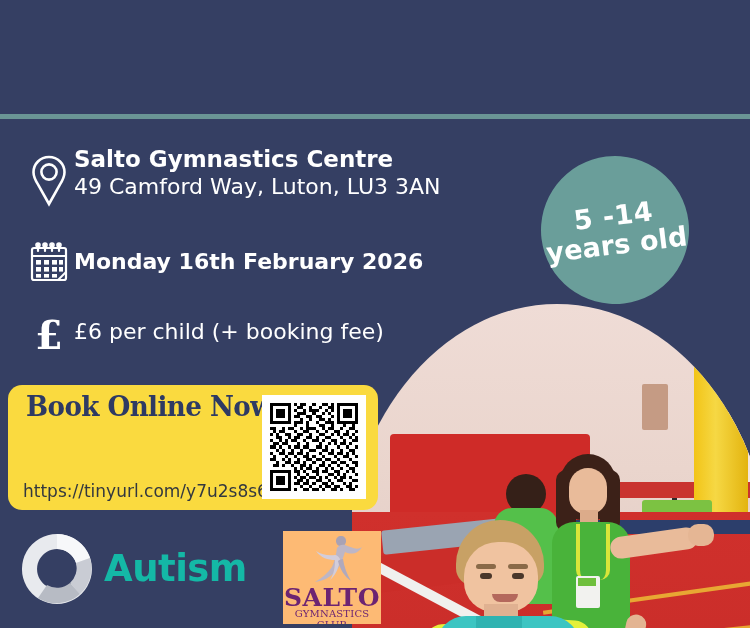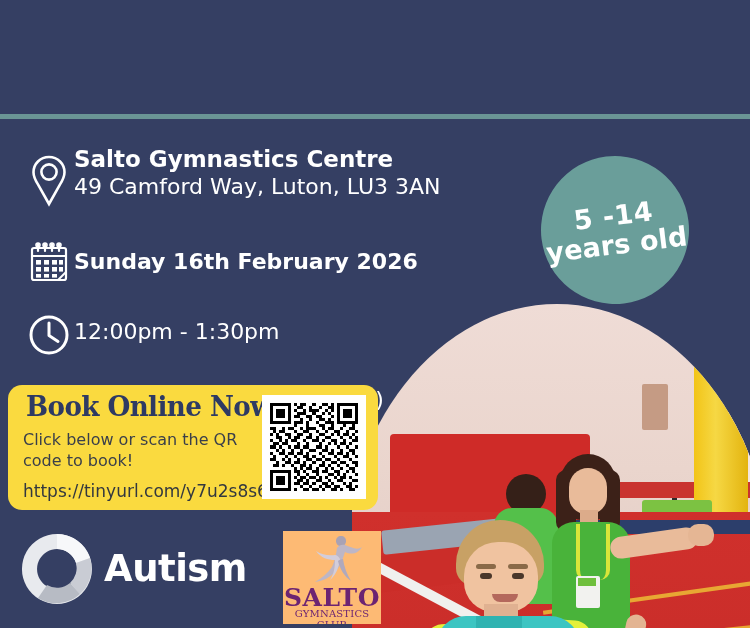--- a/index.html
+++ b/index.html
@@ -366,21 +366,21 @@
     display: flex;
     align-items: center;
   }
   .autism-ring { width: 74px; height: 74px; min-width: 74px; }
   .autism-words { margin-left: 10px; }
   .autism-name {
     font-family: "DejaVu Sans", sans-serif;
     font-weight: bold;
     font-size: 37px;
     line-height: 38px;
-    color: #ffffff;
+    color: #14b8a6;
     letter-spacing: -0.5px;
   }
   .autism-sub {
     font-family: "Liberation Sans", sans-serif;
     font-size: 15px;
     line-height: 19px;
     letter-spacing: 3.1px;
     color: #b9bcc4;
     border-bottom: 2px solid #b9bcc4;
     padding-bottom: 1px;
@@ -526,47 +526,37 @@
           <rect x="8" y="26" width="5" height="4.6" fill="#ffffff"></rect>
           <rect x="16" y="26" width="5" height="4.6" fill="#ffffff"></rect>
           <rect x="24" y="26" width="5" height="4.6" fill="#ffffff"></rect>
           <rect x="31" y="26" width="4" height="4.6" fill="#ffffff"></rect>
           <rect x="8" y="33" width="5" height="3.6" fill="#ffffff"></rect>
           <rect x="16" y="33" width="5" height="3.6" fill="#ffffff"></rect>
           <rect x="24" y="33" width="5" height="3.6" fill="#ffffff"></rect>
           <path d="M38 31l-8 8" stroke="#ffffff" stroke-width="2"></path>
         </svg>
       </div>
-      <div class="info-text">Sunday 16th February 2026</div>
+      <div class="info-text">Monday 16th February 2026</div>
     </div>
 
-    <div class="info-row row-time">
-      <div class="info-icon">
-        <svg width="42" height="42" viewBox="0 0 42 42" fill="none">
-          <circle cx="21" cy="21" r="18" stroke="#ffffff" stroke-width="3" fill="none"></circle>
-          <path d="M21 9v12.5l9 6" stroke="#ffffff" stroke-width="3" stroke-linecap="round" stroke-linejoin="round"></path>
-        </svg>
-      </div>
-      <div class="info-text">12:00pm - 1:30pm</div>
-    </div>
 
     <div class="info-row row-price">
       <div class="info-icon">
         <svg width="38" height="44" viewBox="0 0 38 44" fill="none">
           <text x="19" y="37" text-anchor="middle" font-family="DejaVu Serif, serif" font-size="40" font-weight="bold" fill="#ffffff">£</text>
         </svg>
       </div>
       <div class="info-text">£6 per child (+ booking fee)</div>
     </div>
 
   </div>
 
   <div class="booking">
     <div class="booking-title">Book Online Now!</div>
-    <div class="booking-sub">Click below or scan the QR code to book!</div>
     <div class="booking-url">https://tinyurl.com/y7u2s8s6</div>
     <div class="qr-wrap">
       <svg width="88" height="88" viewBox="0 0 29 29" shape-rendering="crispEdges">
         <rect width="29" height="29" fill="#ffffff"></rect>
         <g fill="#000000">
           <rect x="0" y="0" width="7" height="1"></rect>
             <rect x="0" y="6" width="7" height="1"></rect>
           <rect x="0" y="0" width="1" height="7"></rect>
             <rect x="6" y="0" width="1" height="7"></rect>
           <rect x="2" y="2" width="3" height="3"></rect>

